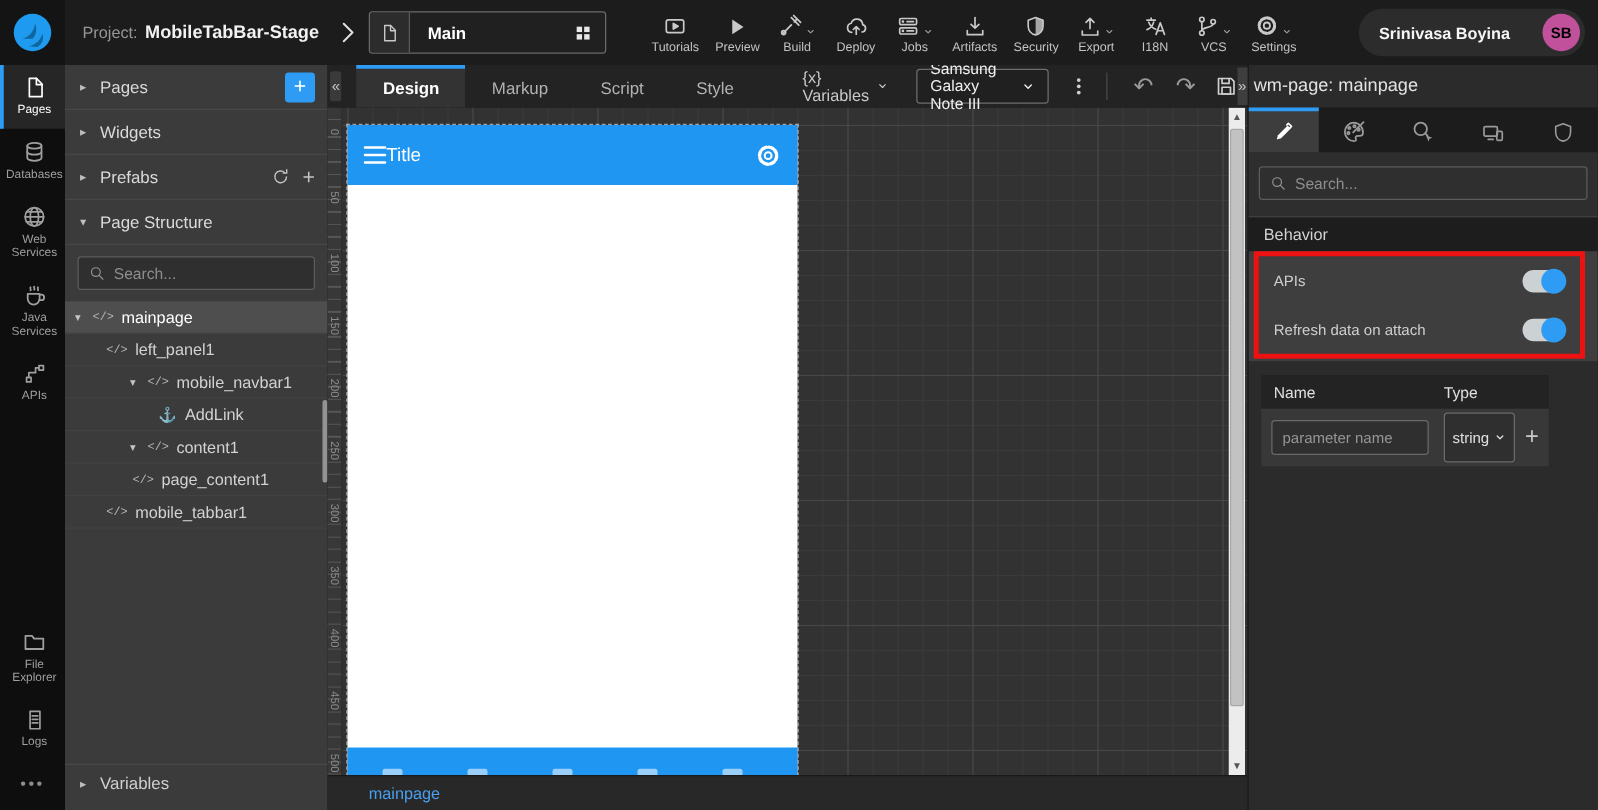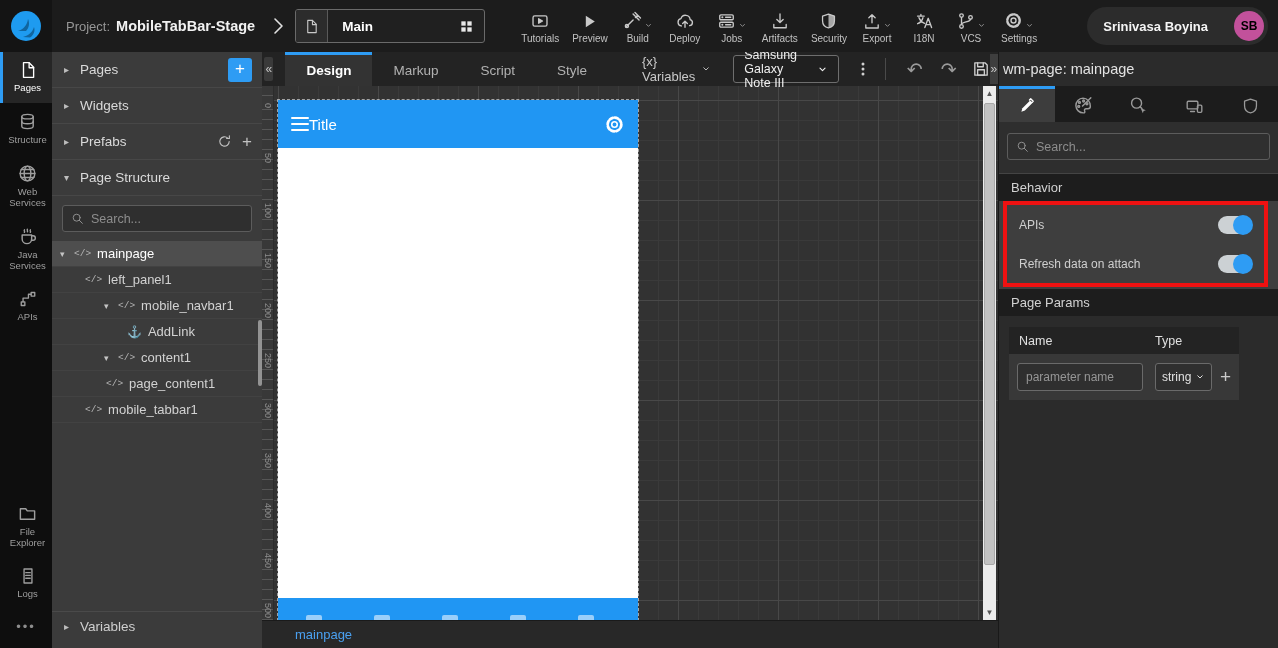--- a/index.html
+++ b/index.html
@@ -148,21 +148,21 @@
   .toggle .knob { position:absolute; right:-1px; top:-1px; width:20px; height:20px; border-radius:50%; background:#2e9cf4; }
   #params-zone { flex:1; background:#2b2b2b; padding:11px 0 0 10px; }
   #params-table { width:230px; }
   #params-head { display:flex; height:27px; background:#232323; align-items:center; }
   #params-head .col { color:#e0e0e0; font-size:12.5px; font-weight:normal; }
   #col-name { width:146px; padding-left:10px; }
   #params-row { display:flex; height:46px; background:#383838; align-items:center; }
   #param-name-input { width:126px; height:28px; margin-left:8px; background:#2f2f2f; border:1px solid #6a6a6a;
     border-radius:3px; color:#cfcfcf; font-size:12px; padding:0 8px; outline:none; }
   #param-name-input::placeholder { color:#969696; }
-  #param-type-select { width:62px; height:28px; margin-left:12px; background:#2f2f2f; border:1px solid #6a6a6a;
+  #param-type-select { width:62px; height:40px; margin-left:12px; background:#2f2f2f; border:1px solid #6a6a6a;
     border-radius:3px; color:#e0e0e0; font-size:12px; display:flex; align-items:center;
     justify-content:space-between; padding:0 6px; cursor:pointer; }
   #param-add-btn { width:30px; text-align:center; color:#c9c9c9; font-size:19px; cursor:pointer; }
 </style>
 </head>
 <body>
 
 <div id="topbar">
   <div id="logo-box">
     <svg width="36" height="36" viewBox="0 0 36 36">
@@ -368,21 +368,21 @@
         <span class="a-label">Pages</span>
       </div>
       <div class="act-item">
         <span class="ic">
           <svg width="19" height="19" viewBox="0 0 16 16">
             <ellipse cx="8" cy="3.9" rx="4.8" ry="1.9"></ellipse>
             <path d="M3.2 3.9v8.2c0 1 2.1 1.9 4.8 1.9s4.8-.9 4.8-1.9V3.9"></path>
             <path d="M3.2 8c0 1 2.1 1.9 4.8 1.9S12.8 9 12.8 8"></path>
           </svg>
         </span>
-        <span class="a-label">Structure</span>
+        <span class="a-label">Databases</span>
       </div>
       <div class="act-item">
         <span class="ic">
           <svg width="19" height="19" viewBox="0 0 16 16">
             <circle cx="8" cy="8" r="6.2"></circle>
             <ellipse cx="8" cy="8" rx="2.8" ry="6.2"></ellipse>
             <path d="M1.8 8h12.4M2.7 4.6h10.6M2.7 11.4h10.6"></path>
           </svg>
         </span>
         <span class="a-label">Web Services</span>
@@ -679,21 +679,20 @@
           </span>
         </div>
         <div class="fld-row">
           <span class="fld-label">Refresh data on attach</span>
           <span class="toggle">
             <span class="knob"></span>
           </span>
         </div>
       </div>
   </div>
-  <div class="sect-head">Page Params</div>
   <div id="params-zone">
     <div id="params-table">
       <div id="params-head">
         <span class="col" id="col-name">Name</span>
         <span class="col" id="col-type">Type</span>
       </div>
       <div id="params-row">
         <input id="param-name-input" placeholder="parameter name" style="">
         <div id="param-type-select">
           <span>string</span>

